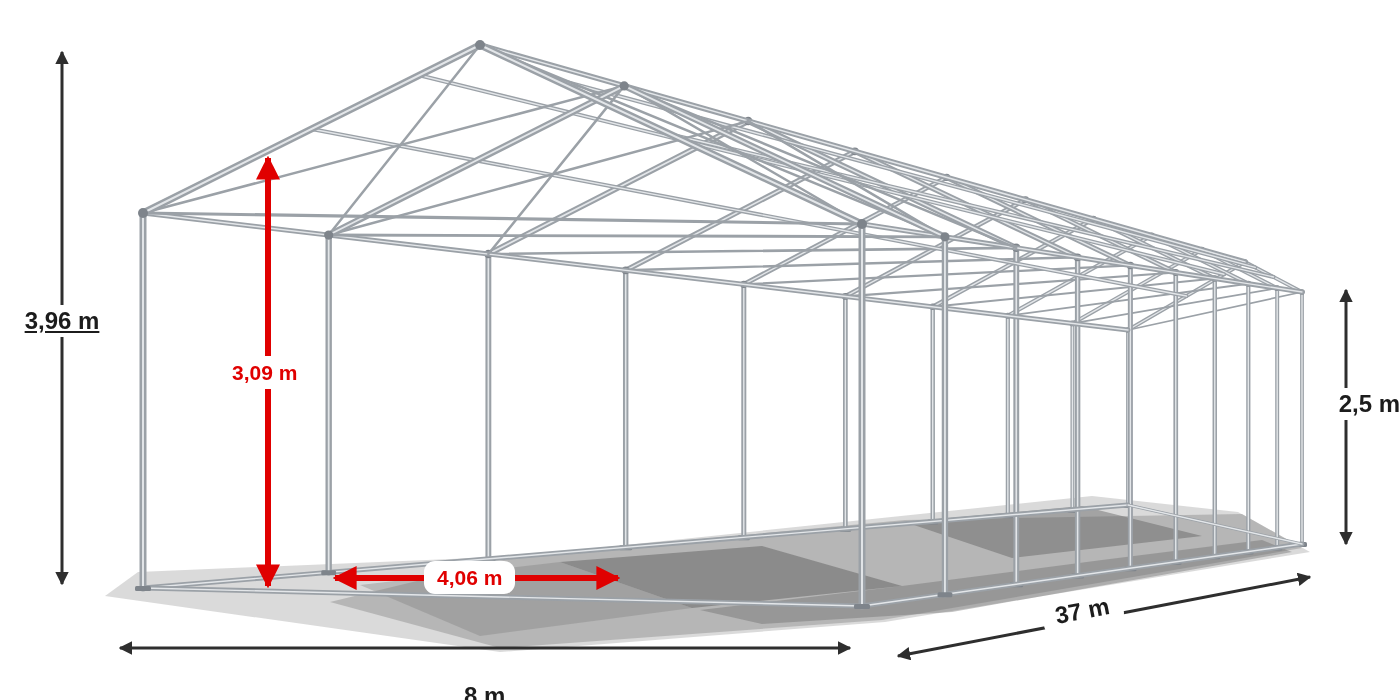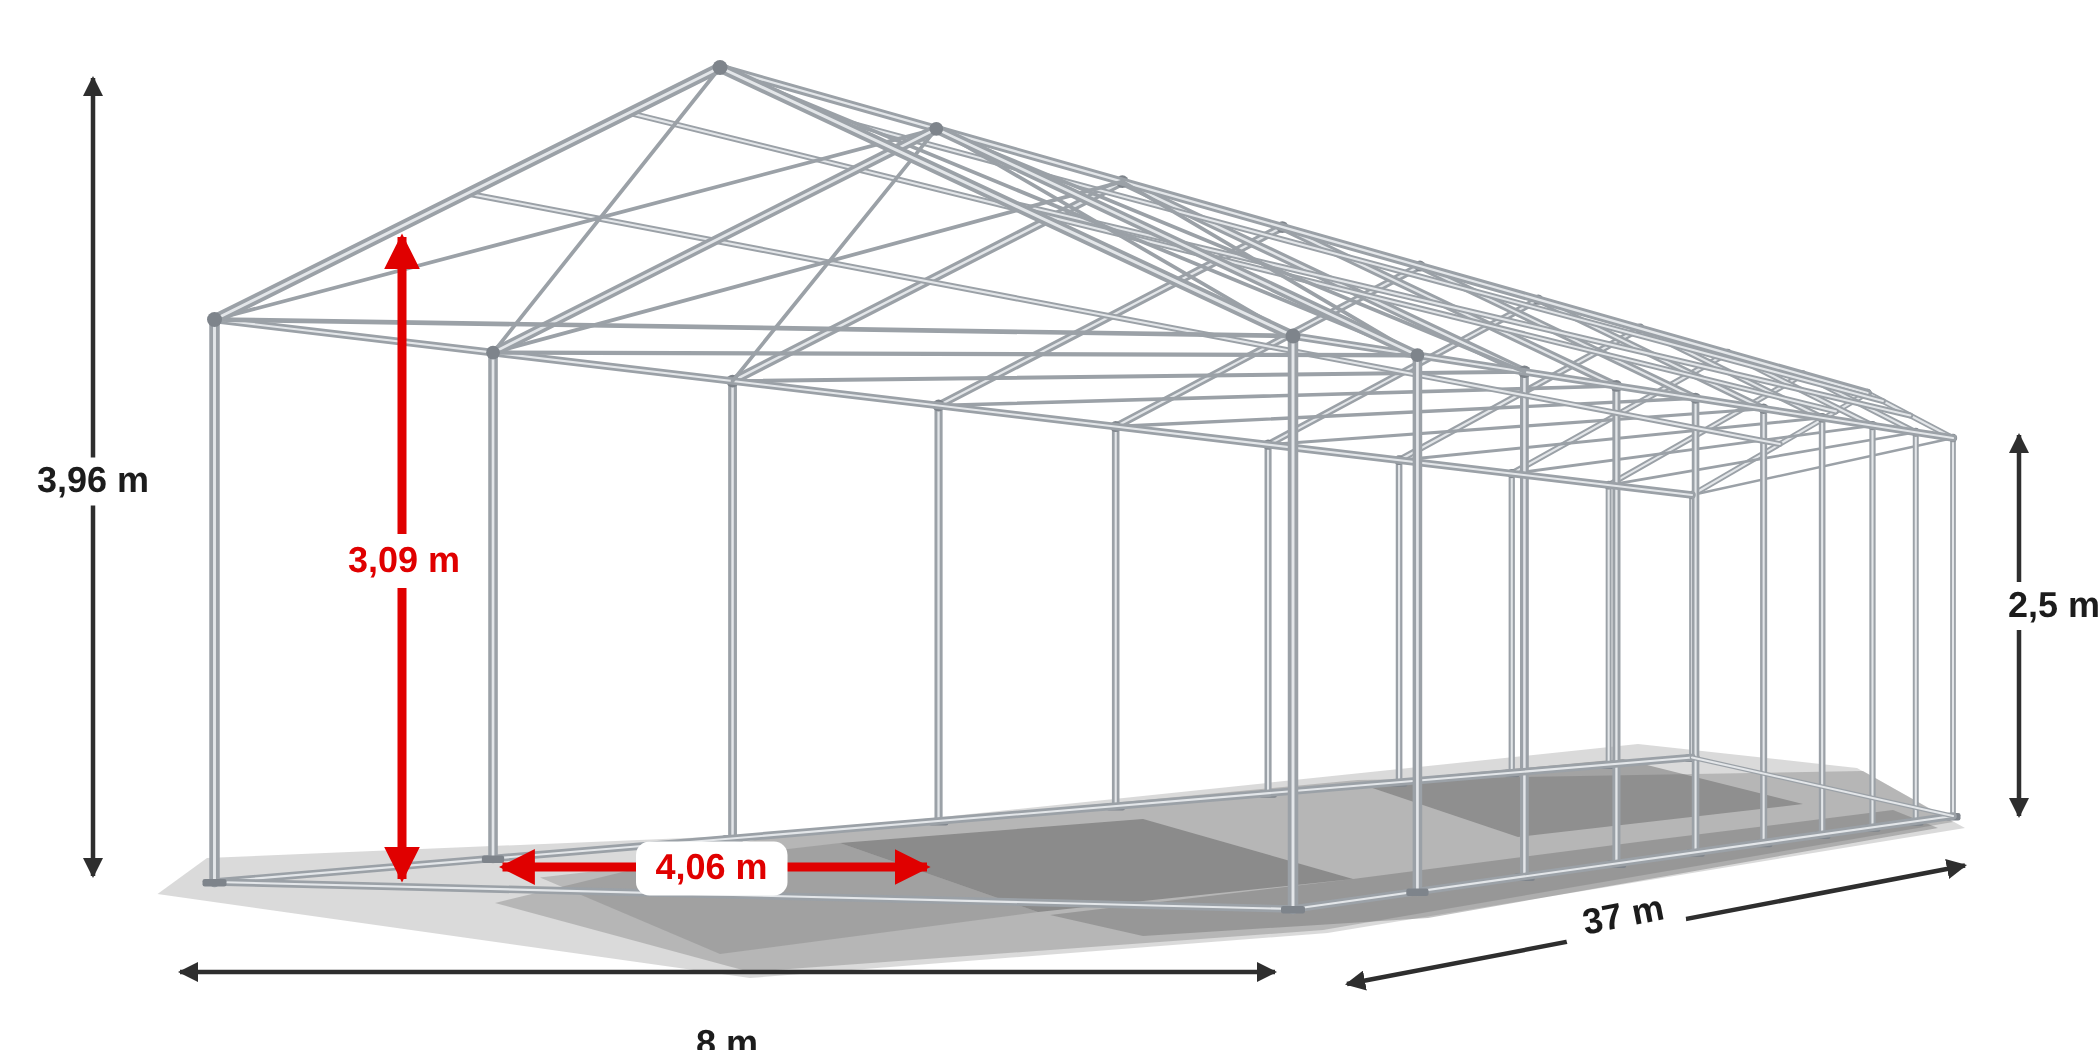--- a/index.html
+++ b/index.html
@@ -35,21 +35,21 @@
   .dim-label.plain{
     text-align:center;
     padding:3px 0;
   }
   .dim-label.pill{
     border-radius:9px;
     padding:5px 13px;
   }
   .dim-label.red{
     color:var(--dim-red,#e00000);
-    font-size:24px;
+    font-size:21px;
   }
   .dim-label.rot{
     transform:rotate(-11deg);
   }
 </style>
 </head>
 <body>
 
 <div id="stage">
 
@@ -248,24 +248,24 @@
     <g>
       <line class="arrow-black" x1="62" y1="52" x2="62" y2="584"></line>
       <line class="arrow-black" x1="1346" y1="290" x2="1346" y2="544"></line>
       <line class="arrow-black" x1="120" y1="648" x2="850" y2="648"></line>
       <line class="arrow-black" x1="898" y1="656" x2="1310" y2="577"></line>
       <line class="arrow-red" x1="268" y1="158" x2="268" y2="586"></line>
       <line class="arrow-red" x1="335" y1="578" x2="618" y2="578"></line>
     </g>
   </svg>
 
-  <div class="dim-label plain" style="left:10px;top:305px;width:104px;">3,96 m</div>
+  <div class="dim-label plain" style="left:10px;top:305px;width:104px;text-decoration:underline;">3,96 m</div>
 
   <div class="dim-label plain" style="left:1320px;top:388px;width:80px;text-align:right;">2,5 m</div>
 
   <div class="dim-label pill red" style="left:219px;top:356px;">3,09 m</div>
 
-  <div class="dim-label pill red" style="left:424px;top:561px;">4,06 m</div>
+  <div class="dim-label pill red" style="left:424px;top:561px;border-radius:11px;">4,06 m</div>
 
   <div class="dim-label pill" style="left:451px;top:630px;margin-top:48px;">8 m</div>
 
   <div class="dim-label pill rot" style="left:1042px;top:593px;">37 m</div>
 </div>
 
 </body></html>

